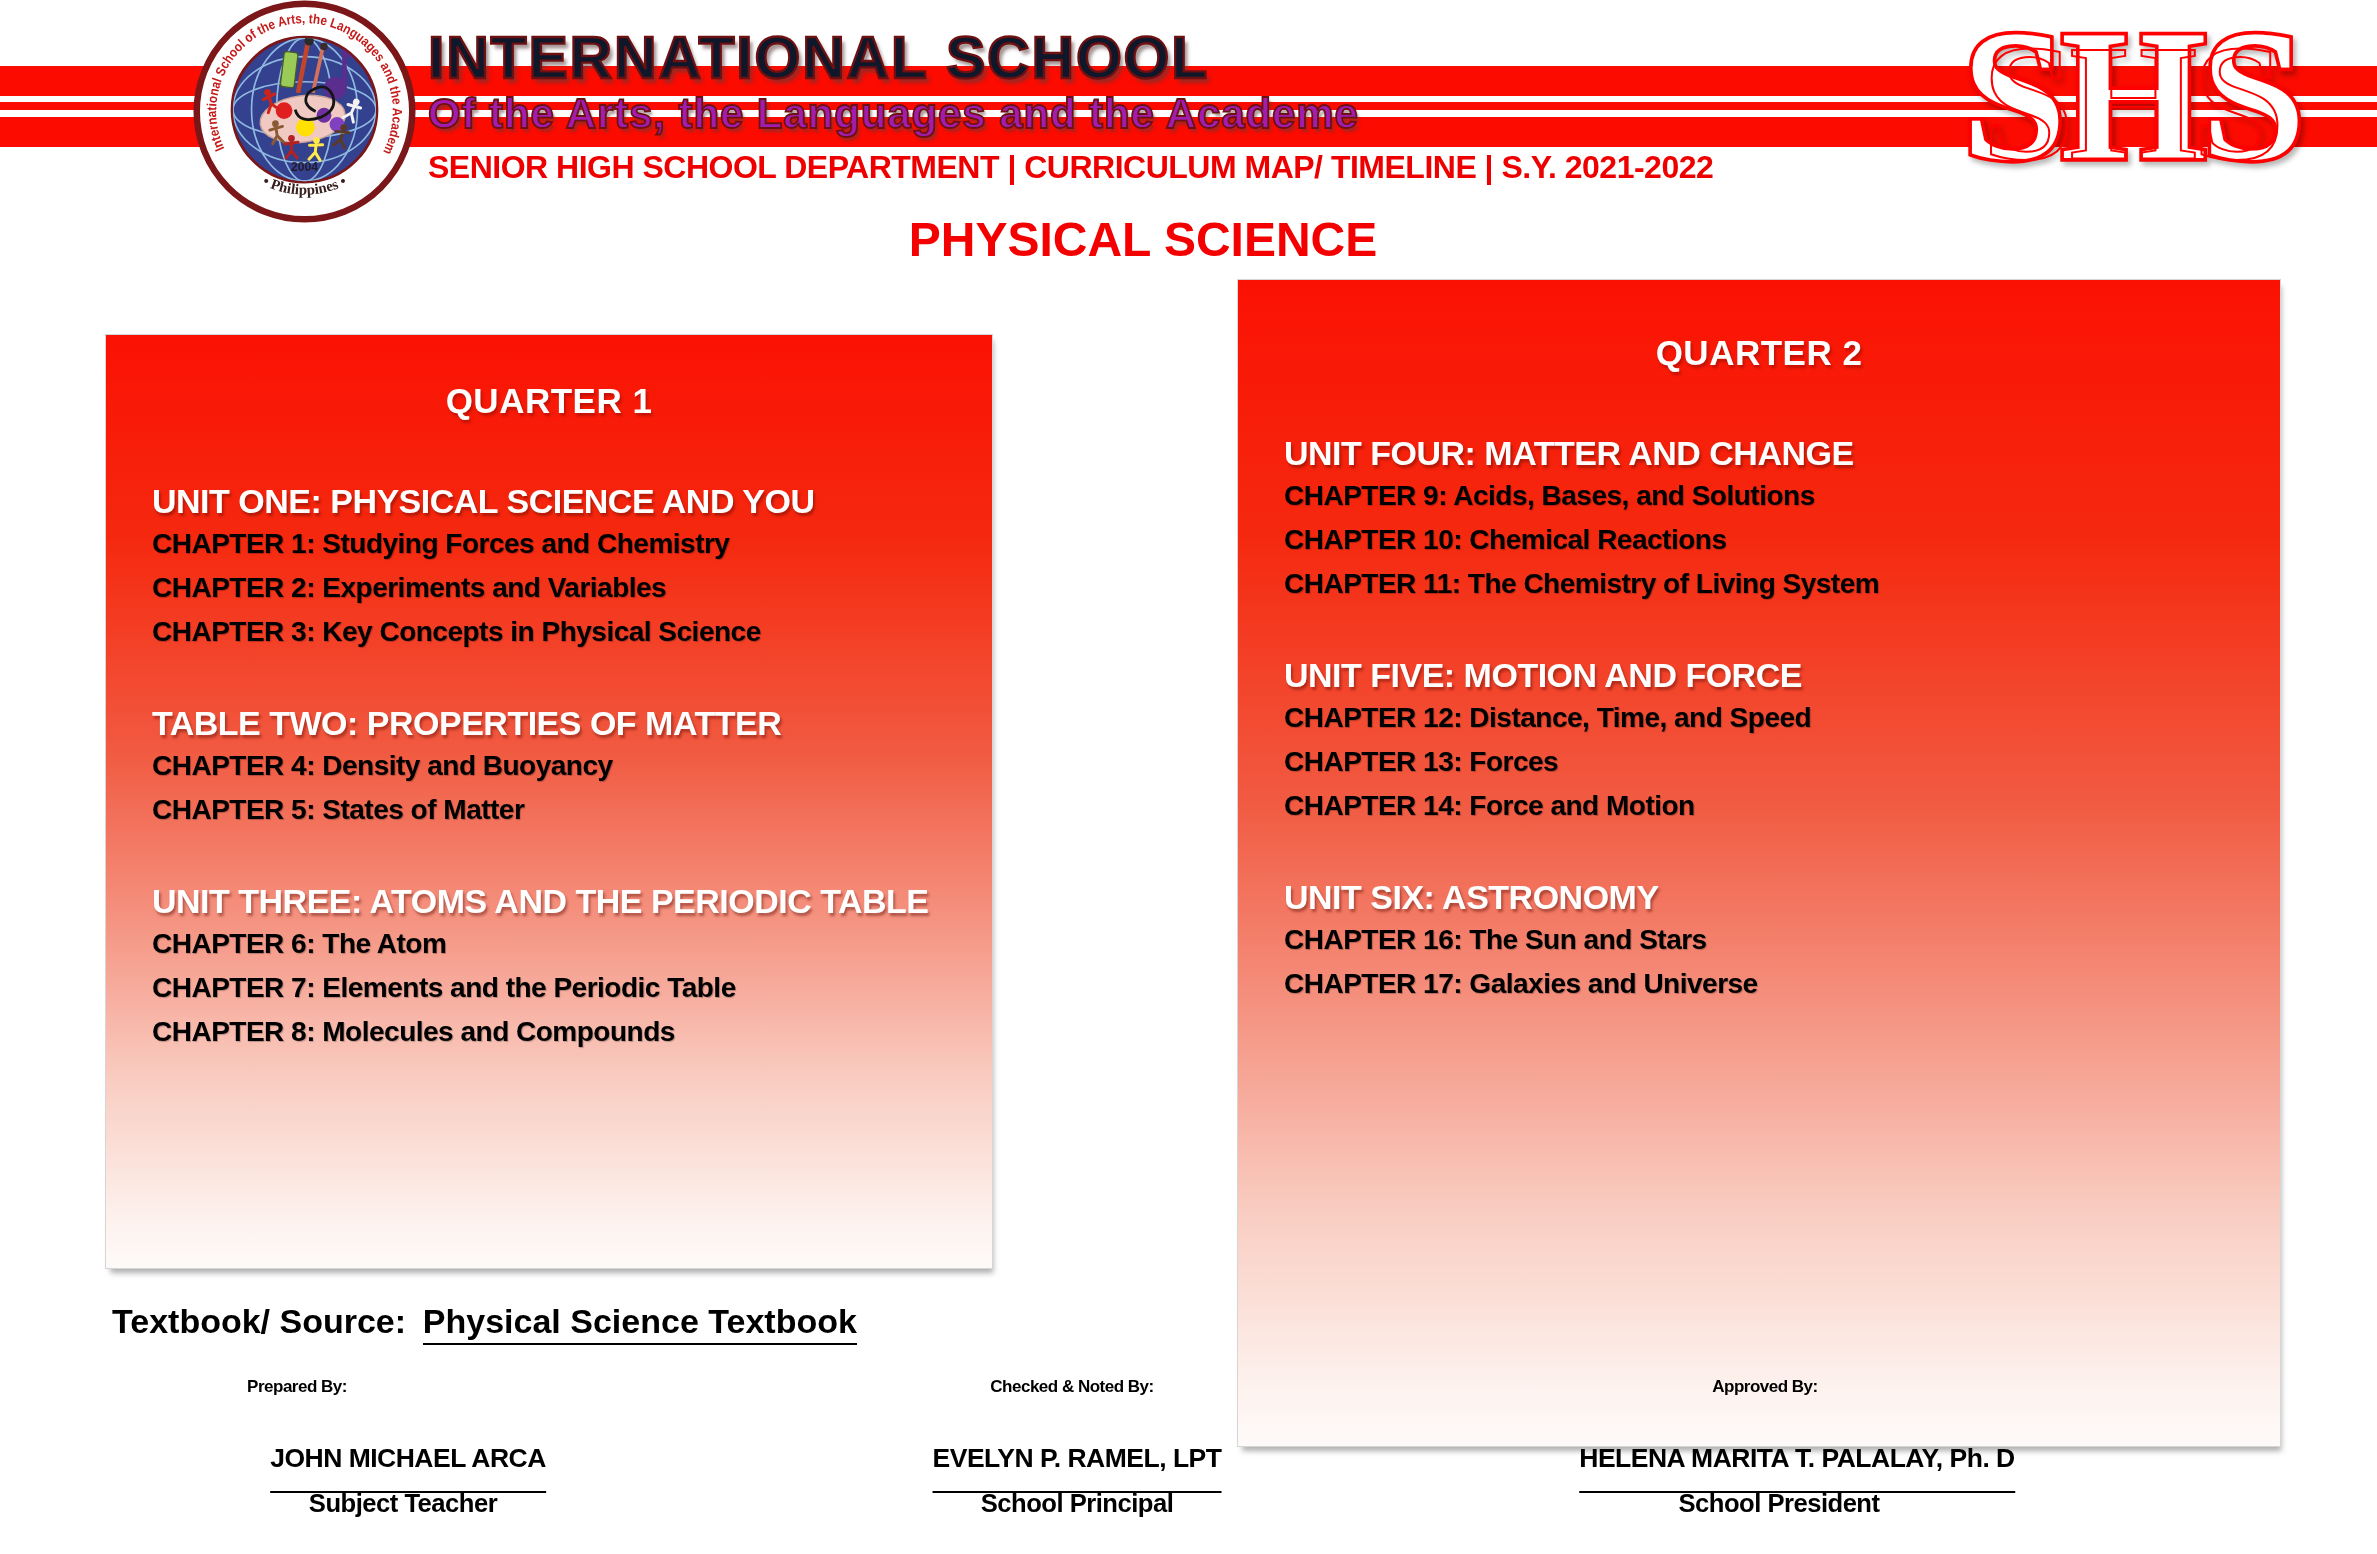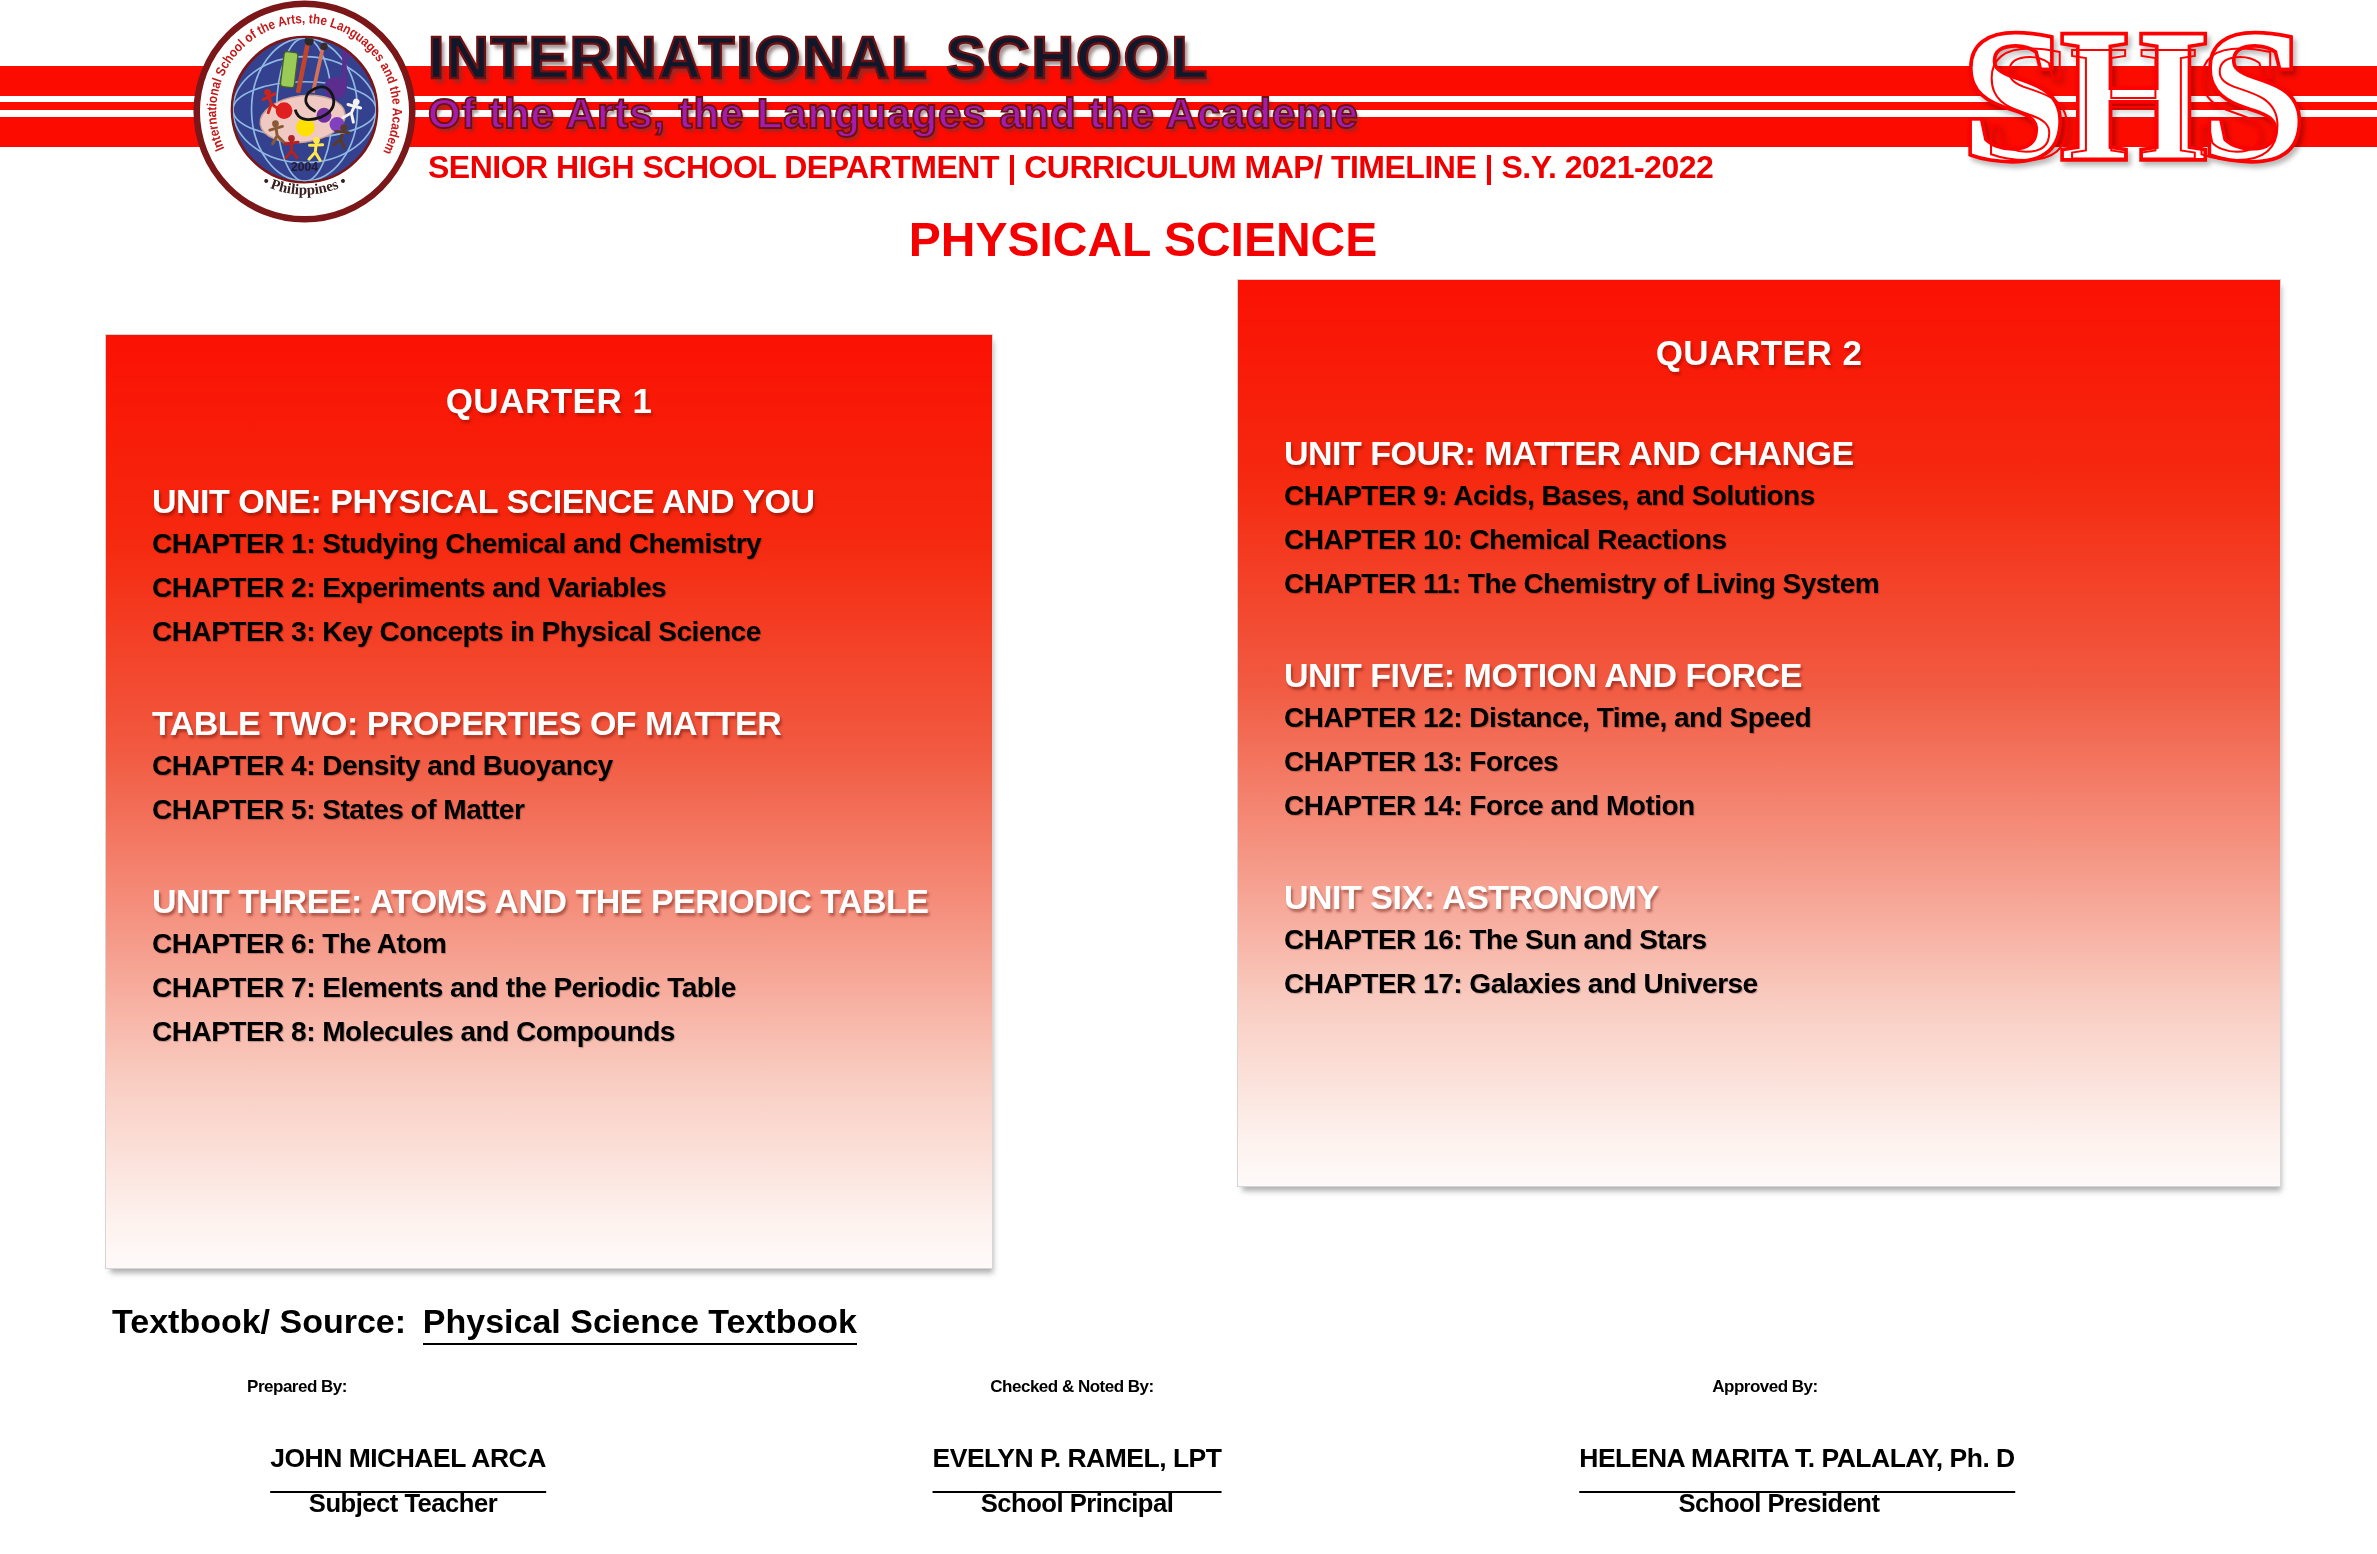--- a/index.html
+++ b/index.html
@@ -37,21 +37,21 @@
   }
   
   .quarter{
     position:absolute;box-sizing:border-box;
     border:0.9px solid #d6d6d6;
     background:linear-gradient(180deg,#fb1103 0%,#f5290f 22%,#f15b42 45%,#f59482 63%,#f9cdc2 80%,#fdf2ee 95%,#fefaf9 100%);
     box-shadow:2.7px 5.5px 5.5px -1.8px rgba(110,110,110,0.55);
     z-index:1;
   }
   #quarter1{left:105px;top:334px;width:888px;height:935px;}
-  #quarter2{left:1237px;top:279px;width:1044px;height:908px;}
+  #quarter2{left:1237px;top:279px;width:1044px;height:1168px;}
   .q-title{
     text-align:center;color:#ffffff;font-weight:bold;font-size:35px;line-height:40px;
     margin-top:46px;letter-spacing:0.5px;text-shadow:1.8px 2.7px 2.7px rgba(90,10,5,0.35);
   }
   #quarter2 .q-title{margin-top:53px;}
   .unit{
     color:#ffffff;font-weight:bold;font-size:34px;line-height:42px;
     margin:48px 37px 0 46px;letter-spacing:-0.5px;white-space:nowrap;
     text-shadow:1.8px 2.7px 2.7px rgba(90,10,5,0.45);
   }
@@ -142,21 +142,21 @@
 <svg id="shs-mark" viewBox="0 0 424 210">
   <text x="212" y="168" text-anchor="middle" font-family="Liberation Serif, serif" font-weight="bold" font-size="205" letter-spacing="-6" fill="#ffffff" stroke="#ff0000" stroke-width="8" paint-order="stroke">SHS</text>
   <text x="212" y="168" text-anchor="middle" font-family="Liberation Serif, serif" font-weight="bold" font-size="205" letter-spacing="-6" fill="none" stroke="#ff0000" stroke-width="2.5" transform="translate(25.4,20.2) scale(0.88)">SHS</text>
 </svg>
 
 <div id="page-title">PHYSICAL SCIENCE</div>
 
 <section class="quarter" id="quarter1">
   <div class="q-title">QUARTER 1</div>
   <div class="unit first">UNIT ONE: PHYSICAL SCIENCE AND YOU</div>
-  <div class="chap">CHAPTER 1: Studying Chemical and Chemistry</div>
+  <div class="chap">CHAPTER 1: Studying Forces and Chemistry</div>
   <div class="chap">CHAPTER 2: Experiments and Variables</div>
   <div class="chap">CHAPTER 3: Key Concepts in Physical Science</div>
   <div class="unit">TABLE TWO: PROPERTIES OF MATTER</div>
   <div class="chap">CHAPTER 4: Density and Buoyancy</div>
   <div class="chap">CHAPTER 5: States of Matter</div>
   <div class="unit">UNIT THREE: ATOMS AND THE PERIODIC TABLE</div>
   <div class="chap">CHAPTER 6: The Atom</div>
   <div class="chap">CHAPTER 7: Elements and the Periodic Table</div>
   <div class="chap">CHAPTER 8: Molecules and Compounds</div>
 </section>

